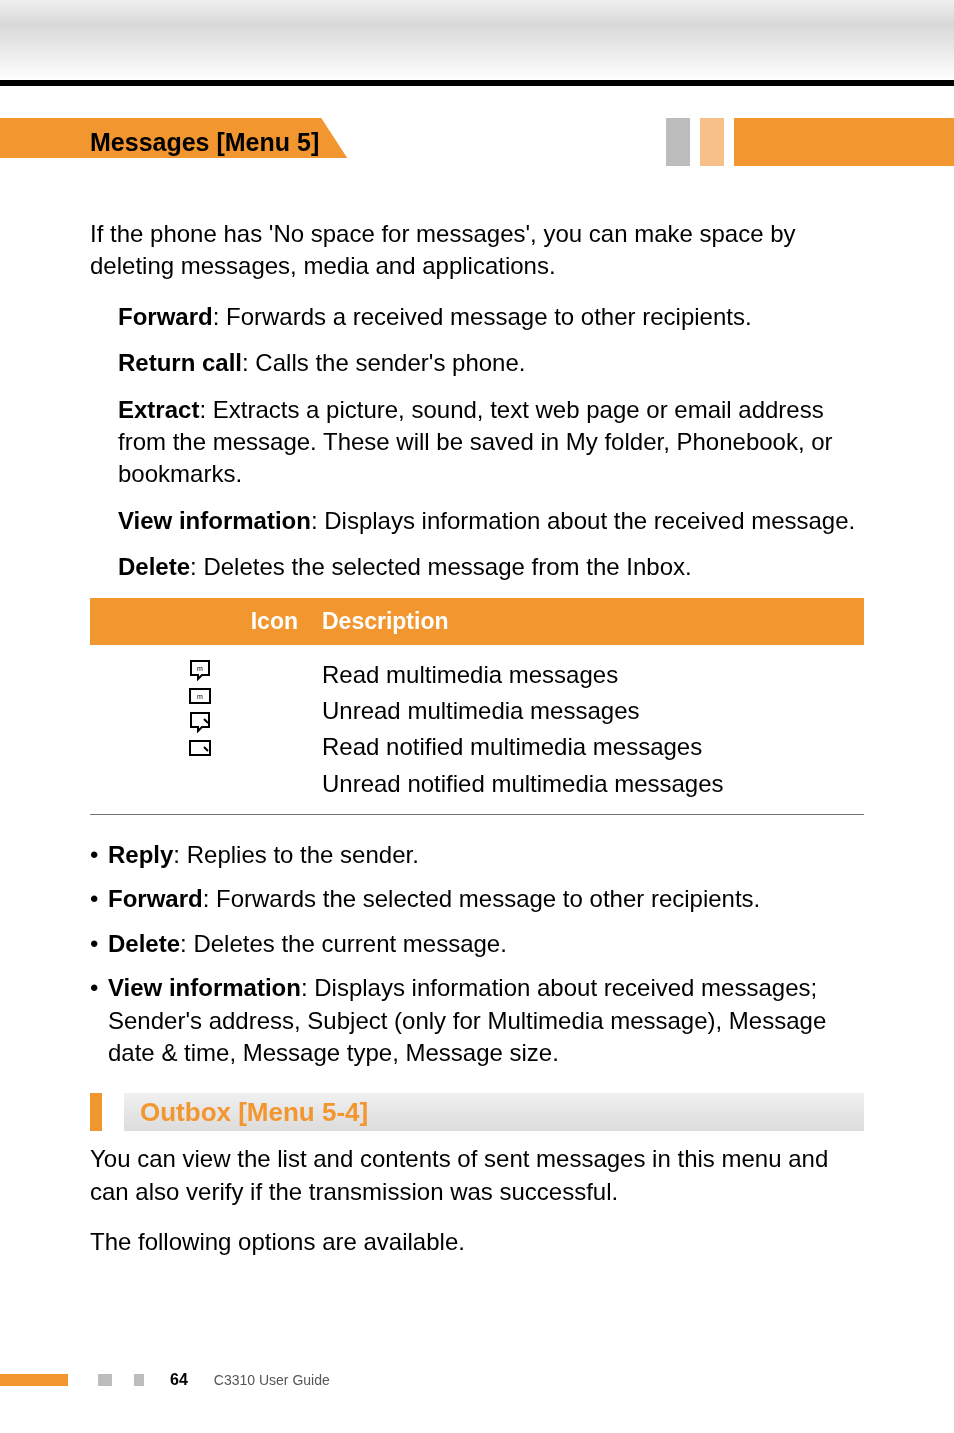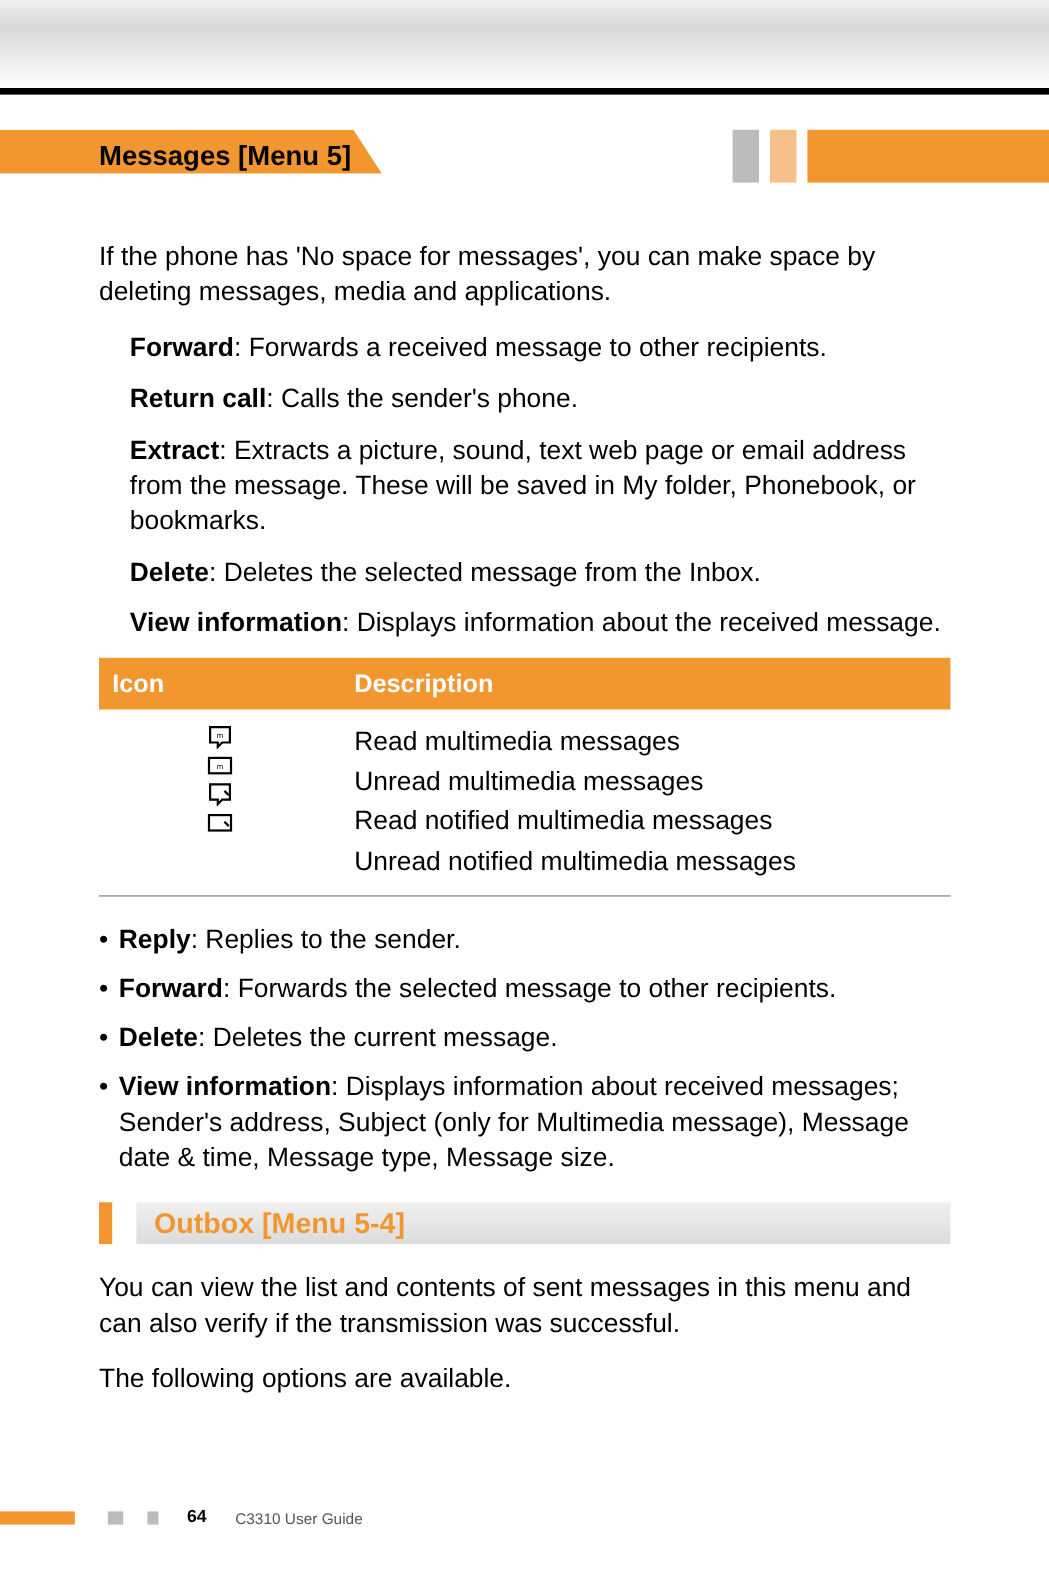--- a/index.html
+++ b/index.html
@@ -91,21 +91,21 @@
     }
     .icon-table th {
       background: #f2962f;
       color: #ffffff;
       font-weight: bold;
       font-size: 23px;
       padding: 10px 12px;
       text-align: left;
     }
     .icon-table th.icon-col {
-      text-align: left;
+      text-align: right;
       width: 220px;
     }
     .icon-table td {
       font-size: 24px;
       padding: 14px 12px;
       vertical-align: top;
       border-bottom: 1px solid #737373;
     }
     .icon-table td.icon-cell {
       text-align: center;
@@ -144,21 +144,21 @@
       content: "•";
       position: absolute;
       left: 0;
       top: 0;
       font-size: 24px;
     }
     .section-heading {
       display: flex;
       align-items: center;
       margin-top: 24px;
-      margin-bottom: 24px;
+      margin-bottom: 12px;
     }
     .heading-bar {
       width: 12px;
       height: 38px;
       background: #f2962f;
       margin-right: 6px;
     }
     .heading-bar-spacer {
       width: 16px;
     }
@@ -230,22 +230,22 @@
 </div>
 
 <div class="content">
 
   <p class="para">If the phone has 'No space for messages', you can make space by deleting messages, media and applications.</p>
 
   <div>
     <p class="indent-item"><span class="bold">Forward</span><span>: Forwards a received message to other recipients.</span></p>
     <p class="indent-item"><span class="bold">Return call</span><span>: Calls the sender's phone.</span></p>
     <p class="indent-item"><span class="bold">Extract</span><span>: Extracts a picture, sound, text web page or email address from the message. These will be saved in My folder, Phonebook, or bookmarks.</span></p>
+    <p class="indent-item"><span class="bold">View information</span><span>: Displays information about the received message.</span></p>
     <p class="indent-item"><span class="bold">Delete</span><span>: Deletes the selected message from the Inbox.</span></p>
-    <p class="indent-item"><span class="bold">View information</span><span>: Displays information about the received message.</span></p>
   </div>
 
   <table class="icon-table">
     <thead>
       <tr>
         <th class="icon-col">Icon</th>
         <th>Description</th>
       </tr>
     </thead>
     <tbody>

